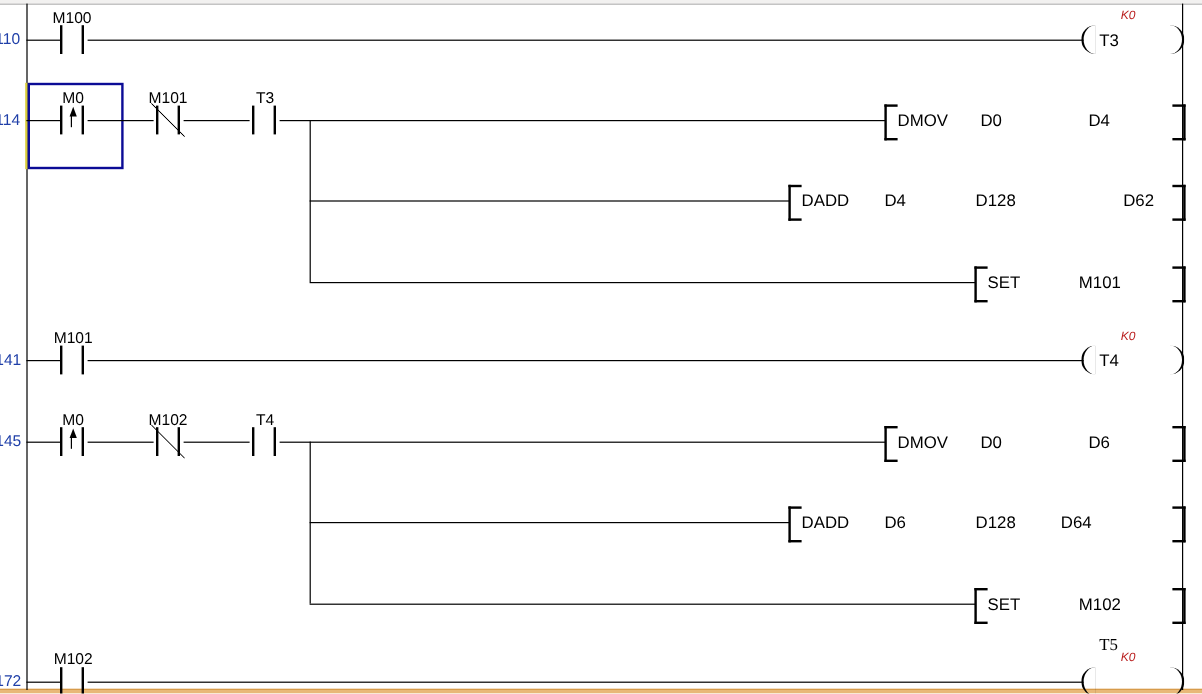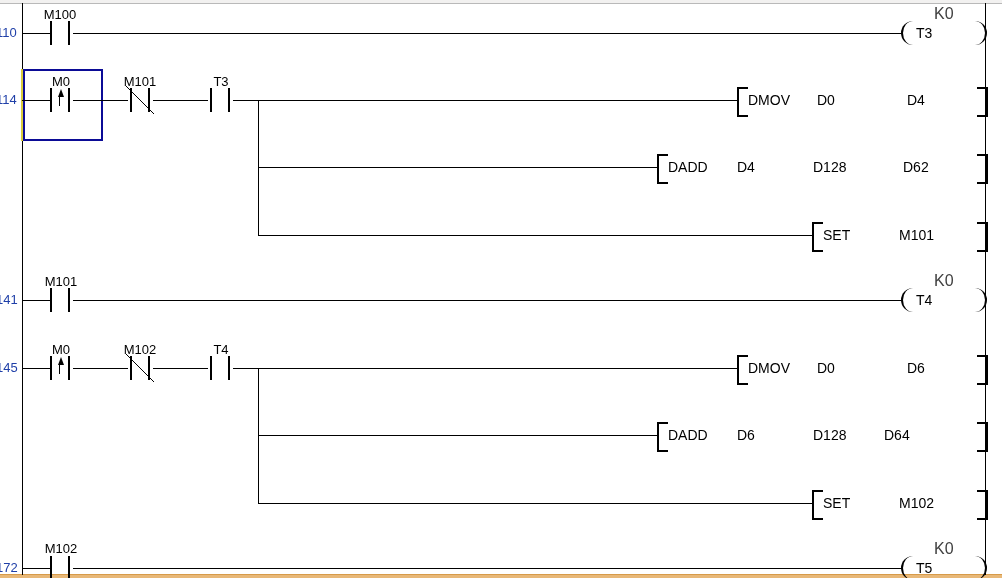--- a/index.html
+++ b/index.html
@@ -54,21 +54,21 @@
   
   .coil-paren{
     position:absolute;width:12px;height:26px;
     border:2px solid #000;border-radius:50%/50%;
   }
   .coil-paren.open{border-right:none;border-top:none;border-bottom:none;
     border-left:2px solid #000;border-radius:14px 0 0 14px;width:10px;height:24px;}
   .coil-paren.close{border-left:none;border-top:none;border-bottom:none;
     border-right:2px solid #000;border-radius:0 14px 14px 0;width:10px;height:24px;}
   .coil-name{position:absolute;font-size:14px;line-height:14px;color:#000;white-space:nowrap;}
-  .coil-preset{position:absolute;font-size:16px;line-height:13px;color:#404040;white-space:nowrap;}
+  .coil-preset{position:absolute;font-size:10px;line-height:13px;color:#b91c1c;white-space:nowrap;font-style:italic;}
 
   
   .brk{position:absolute;width:9px;height:26px;border-top:2px solid #000;border-bottom:2px solid #000;}
   .brk.open{border-left:2px solid #000;}
   .brk.close{border-right:2px solid #000;}
   .inst{position:absolute;font-size:14px;line-height:14px;color:#000;white-space:nowrap;}
   .operand{position:absolute;font-size:14px;line-height:14px;color:#000;white-space:nowrap;}
 
   
   .selbox{position:absolute;border:2px solid #0b0b96;background:transparent;box-sizing:border-box;}
@@ -133,21 +133,21 @@
   <div class="inst" style="left:748px;top:93px;">DMOV</div>
   <div class="operand" style="left:817px;top:93px;">D0</div>
   <div class="operand" style="left:907px;top:93px;">D4</div>
   <div class="brk close" style="left:977px;top:87px;"></div>
 
   <div class="hw" style="left:258px;top:167px;width:400px;"></div>
   <div class="brk open" style="left:657px;top:154px;"></div>
   <div class="inst" style="left:668px;top:160px;">DADD</div>
   <div class="operand" style="left:737px;top:160px;">D4</div>
   <div class="operand" style="left:813px;top:160px;">D128</div>
-  <div class="operand" style="left:903px;top:160px;">D62</div>
+  <div class="operand" style="left:936px;top:160px;">D62</div>
   <div class="brk close" style="left:977px;top:154px;"></div>
 
   <div class="hw" style="left:258px;top:235px;width:555px;"></div>
   <div class="brk open" style="left:812px;top:222px;"></div>
   <div class="inst" style="left:823px;top:228px;">SET</div>
   <div class="operand" style="left:899px;top:228px;">M101</div>
   <div class="brk close" style="left:977px;top:222px;"></div>
 
   <div class="rungno" style="left:-4px;top:293px;">141</div>
   <div class="hw" style="left:22px;top:300px;width:28px;"></div>
@@ -213,16 +213,16 @@
   <div class="rungno" style="left:-4px;top:561px;">172</div>
   <div class="hw" style="left:22px;top:568px;width:28px;"></div>
   <div class="dev" style="left:30px;top:542px;width:62px;">M102</div>
   <div class="contact" style="left:47px;top:556px;">
     <div class="bar l"></div>
     <div class="bar r"></div>
   </div>
   <div class="hw" style="left:73px;top:568px;width:830px;"></div>
   <div class="coil-preset" style="left:934px;top:542px;">K0</div>
   <div class="coil-paren open" style="left:901px;top:556px;"></div>
-  <div class="coil-name" style="left:916px;top:561px;">T5</div>
+  <div class="coil-name" style="left:916px;top:532px;font-family:Liberation Serif, serif;">T5</div>
   <div class="coil-paren close" style="left:975px;top:556px;"></div>
 
 </div>
 
 </body></html>

